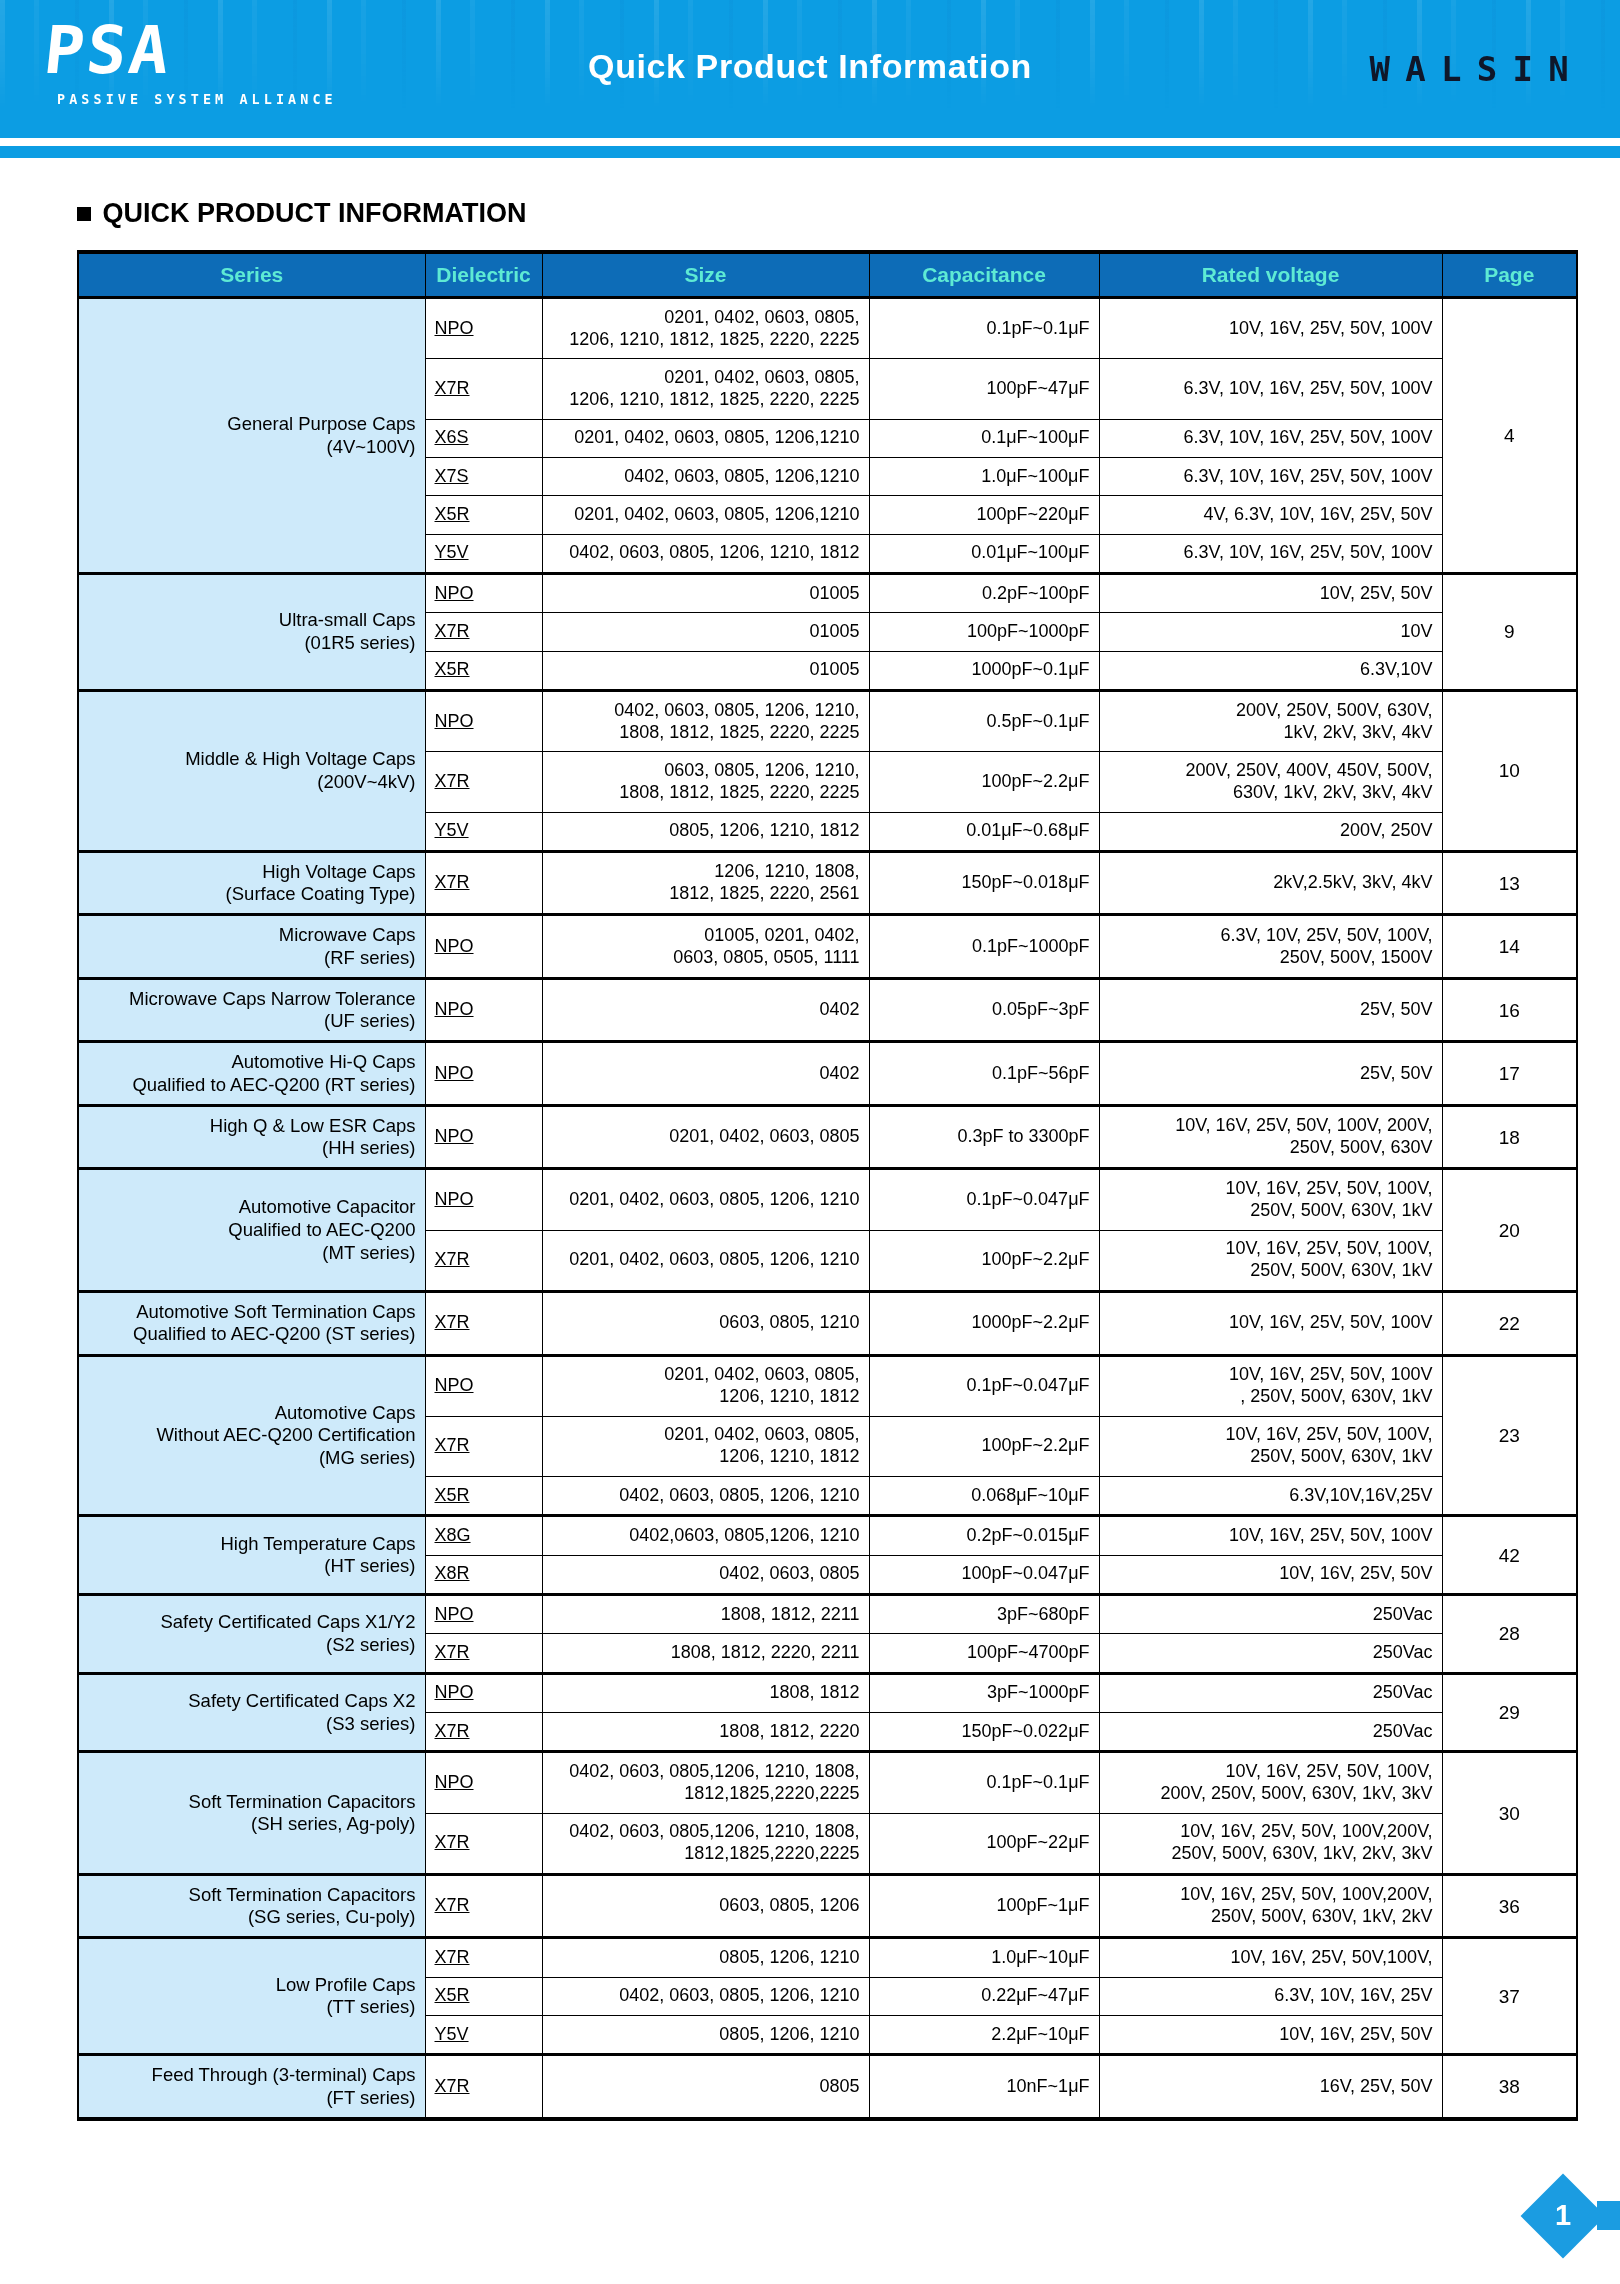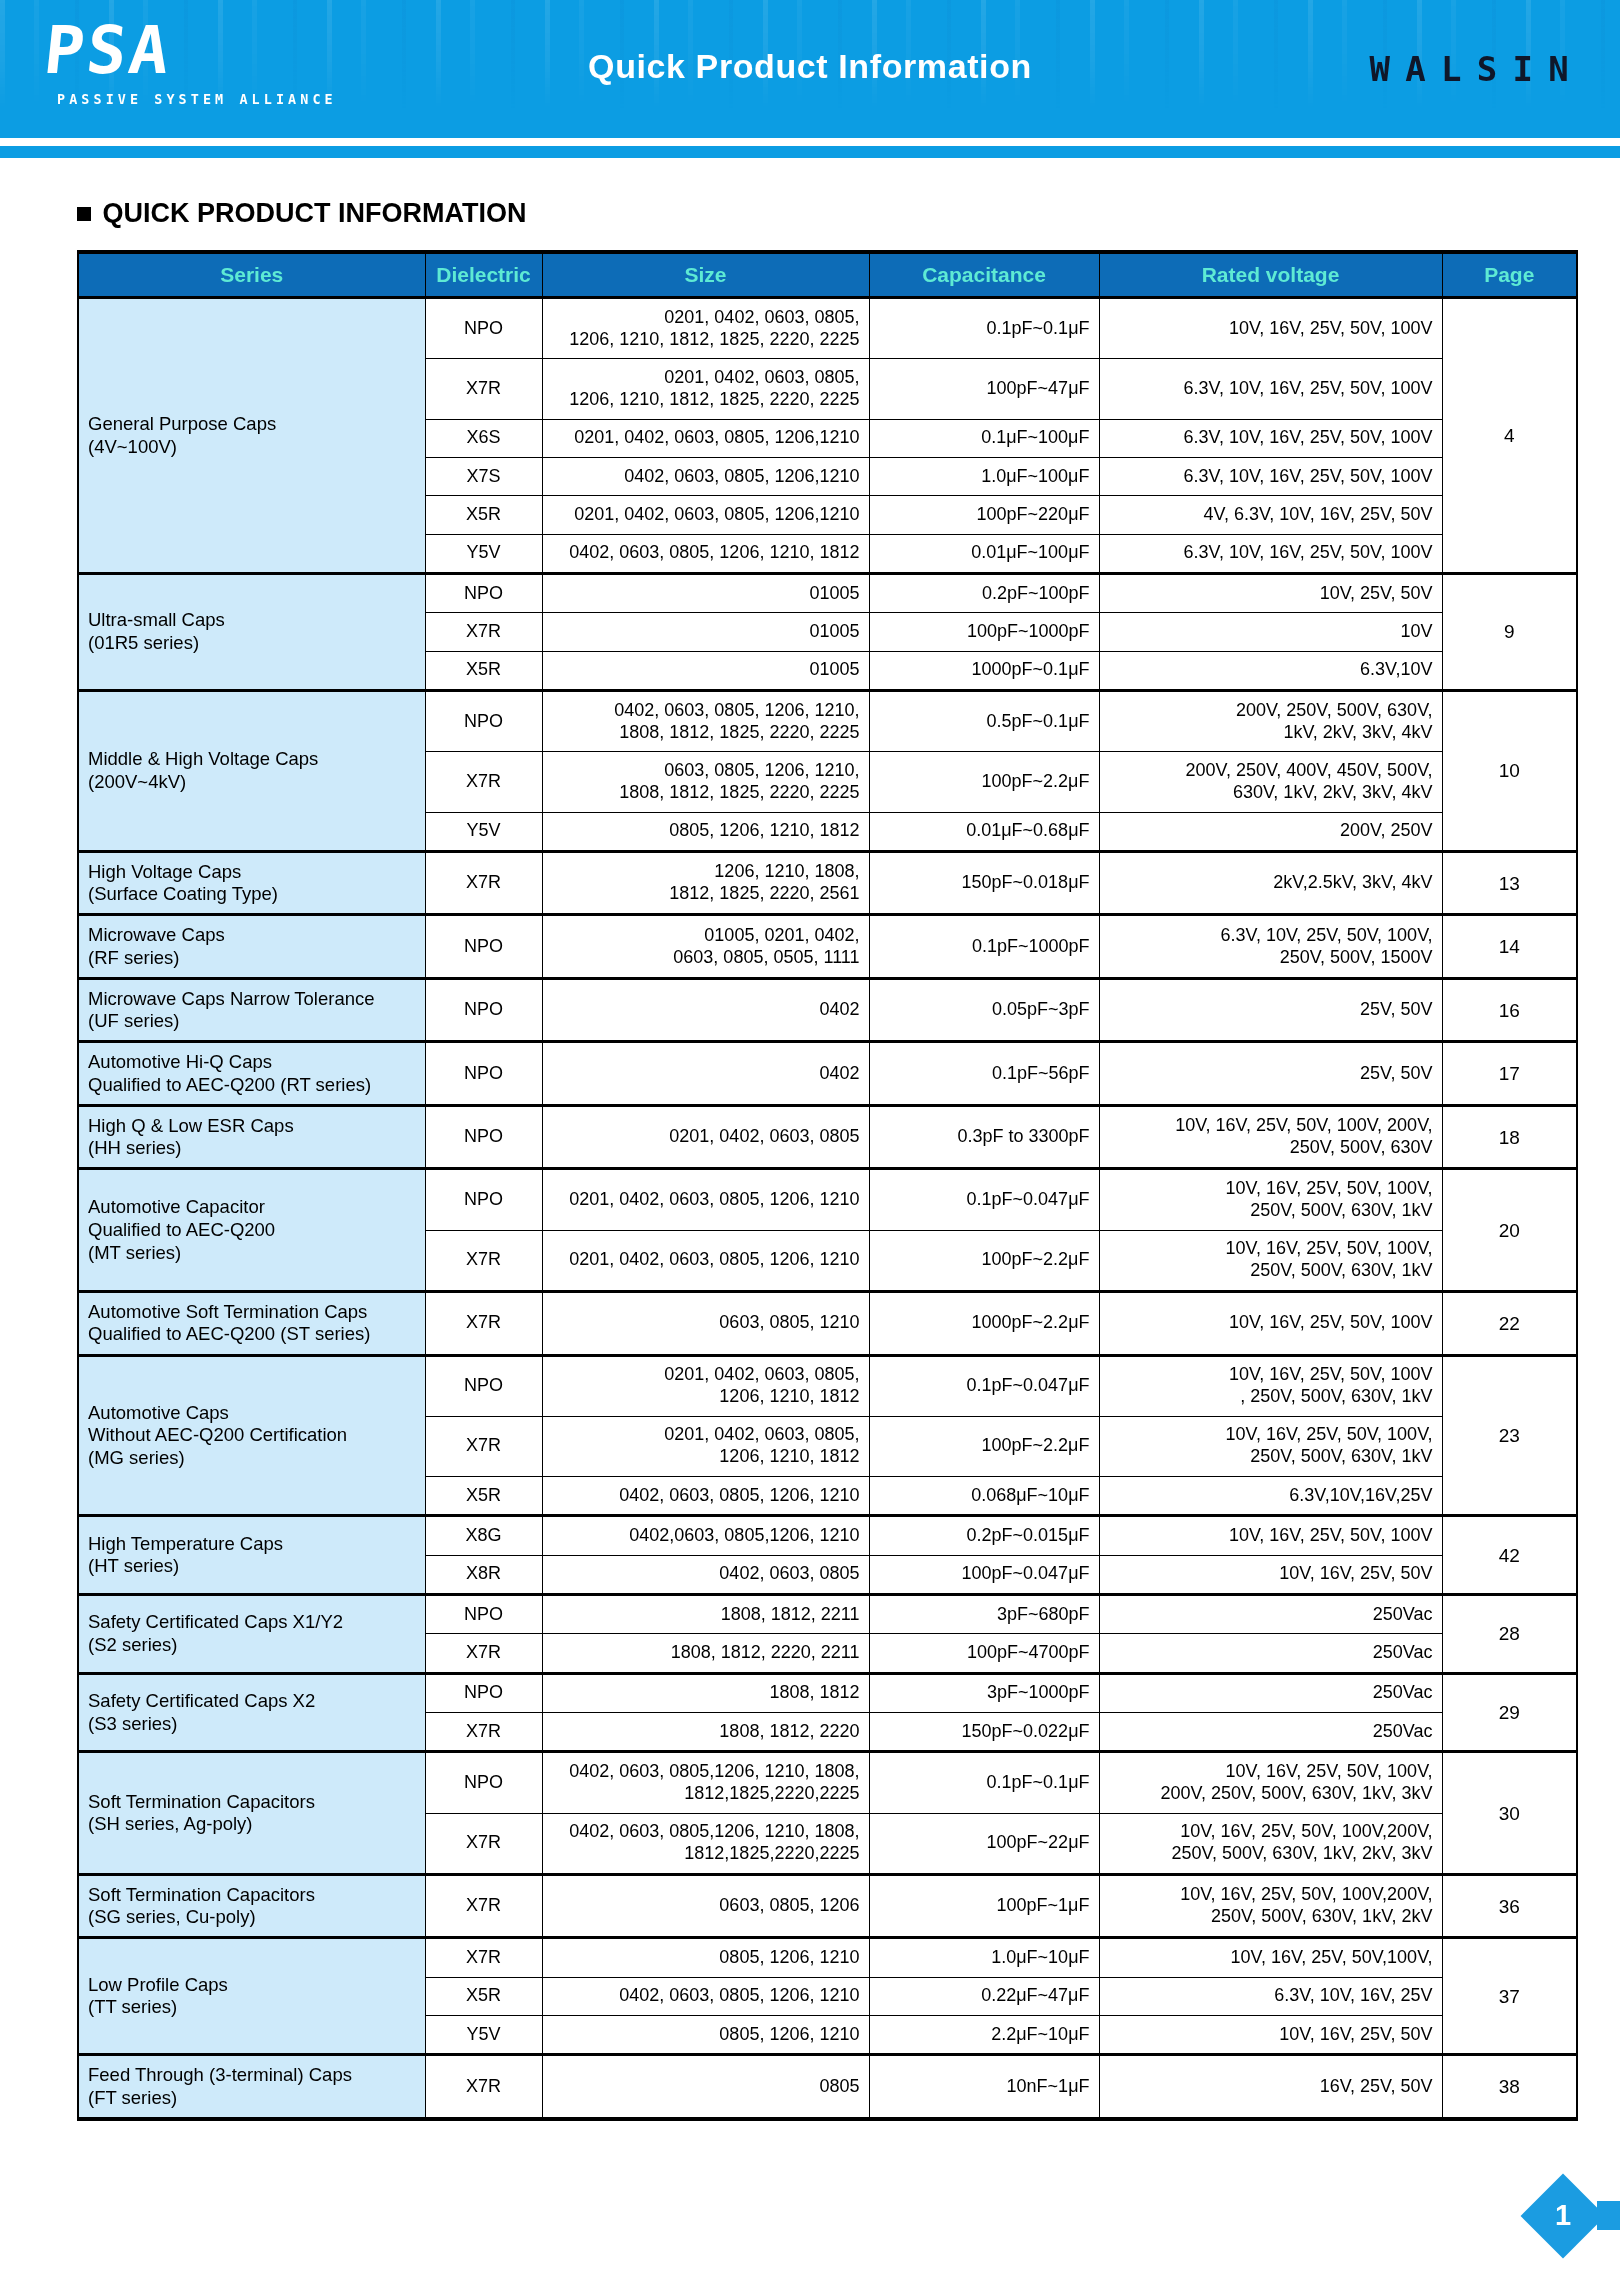--- a/index.html
+++ b/index.html
@@ -74,24 +74,24 @@
     text-align:center;vertical-align:middle;padding:0 3.8px;
   }
   .product-table td{
     font-size:18px;line-height:1.22;vertical-align:middle;
     border-left:1.9px solid var(--ink);border-right:1.9px solid var(--ink);
     padding:7.7px 9px;background:#fff;color:var(--ink);
   }
   tr.group-start td{border-top:3.8px solid var(--ink);}
   tr.group-row  td{border-top:1.9px solid var(--ink);}
   td.series{
-    background:var(--series-bg);text-align:left;white-space:pre-line;
+    background:var(--series-bg);text-align:right;white-space:pre-line;
     font-size:18.5px;padding-left:9px;
   }
-  td.diel{text-align:center;}
+  td.diel{text-decoration:underline;}
   td.size, td.cap, td.volt{text-align:right;white-space:pre-line;}
   td.page{text-align:center;font-size:19px;}
   
   .page-flag{
     position:absolute;left:1519px;top:2169px;width:101px;height:116px;
     overflow:hidden;
   }
   .flag-diamond{
     position:absolute;left:14px;top:16.6px;width:60px;height:60px;
     background:var(--arrow-blue);transform:rotate(45deg);

